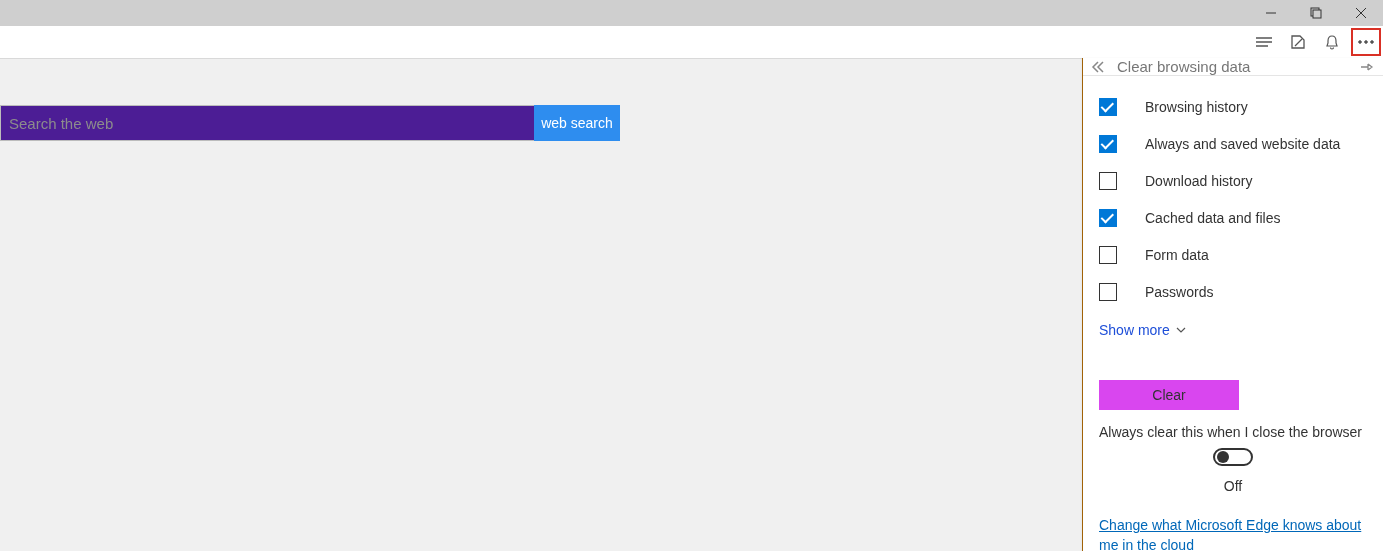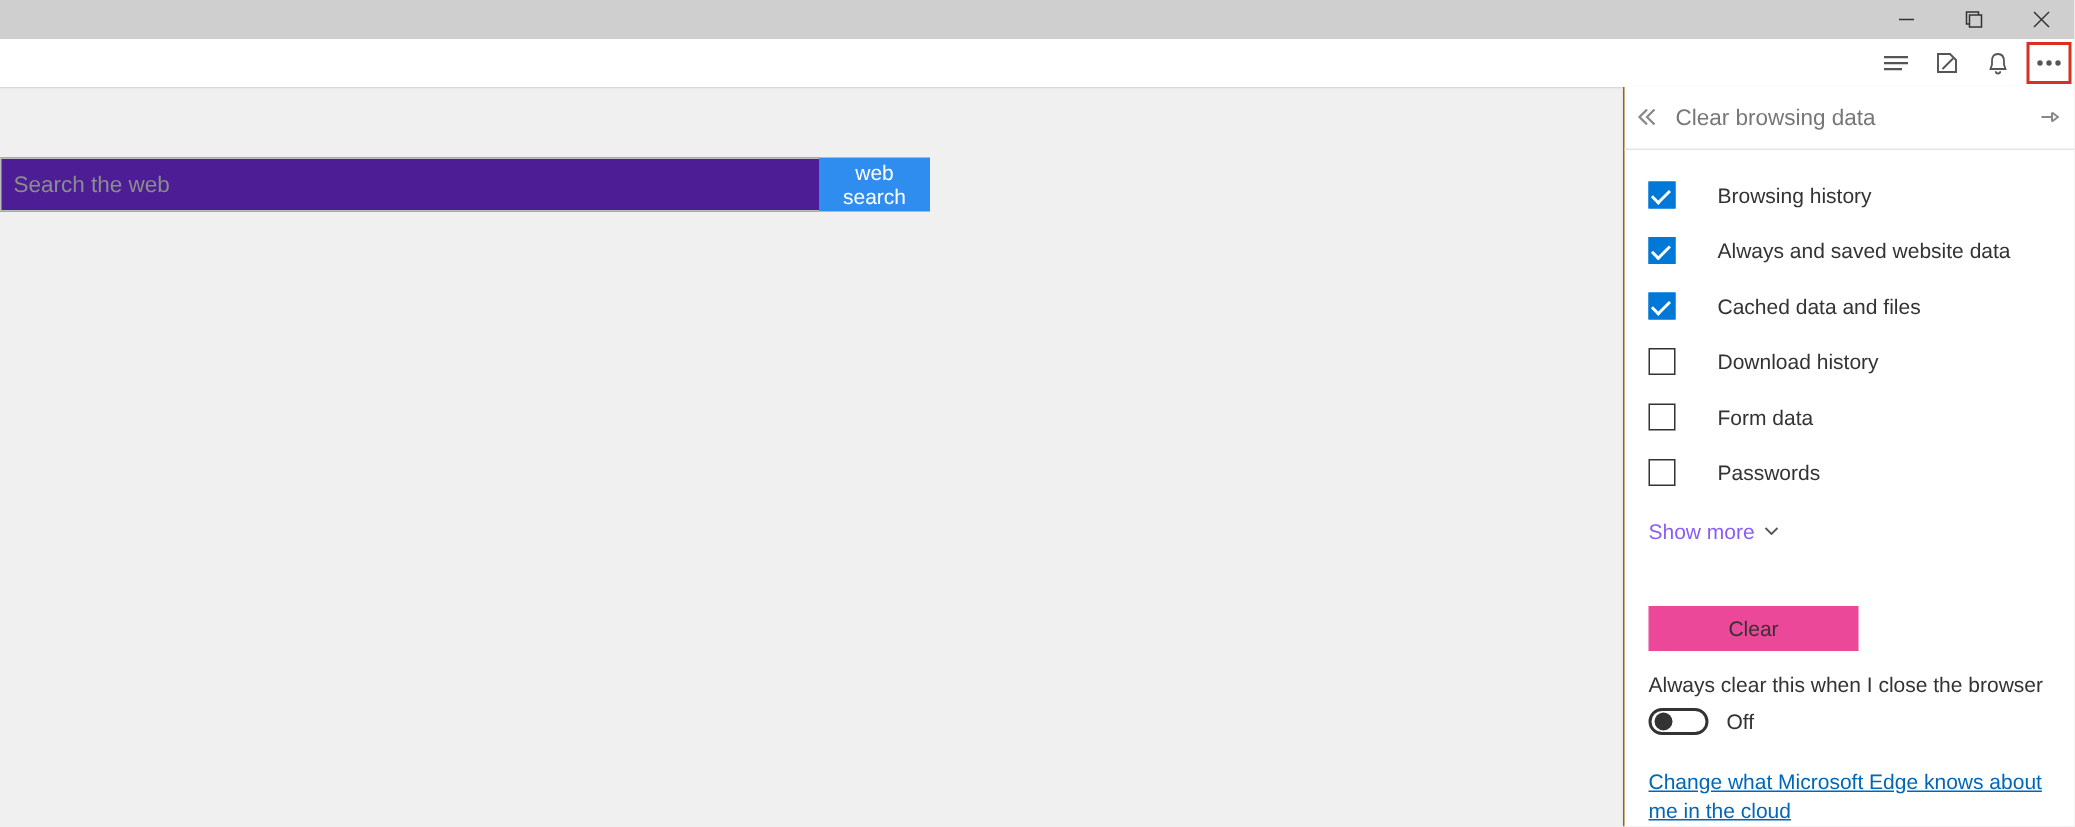--- a/index.html
+++ b/index.html
@@ -77,21 +77,21 @@
     border: 1px solid #bcbcbc;
     border-right: none;
     padding: 0 8px;
     font-size: 15px;
     color: #888;
     outline: none;
     background:#4c1d95;
   }
   .search-wrap input::placeholder { color:#8c8c8c; }
   .search-wrap button {
-    width: 74px;
+    width: 86px;
     border: none;
     background: #2e8def;
     color: #fff;
     font-size: 14px;
     cursor: pointer;
   }
 
   
   .panel {
     position: absolute;
@@ -150,47 +150,48 @@
     transform: rotate(-45deg) translateY(-1px);
   }
   .chkrow span { font-size:14px; color:#333; }
 
   .showmore {
     margin-top:12px;
     display:flex;
     align-items:center;
     gap:6px;
     font-size:14px;
-    color:#8b5cf6;
+    color:#1d4ed8;
     cursor:pointer;
   }
   .showmore svg { stroke:#555; }
 
   .clear-btn {
     margin-top:42px;
     width:140px;
     height:30px;
-    background:#ec4899;
+    background:#d946ef;
     border:none;
     font-size:14px;
     color:#333;
     cursor:pointer;
   }
 
   .always-label {
     margin-top:14px;
     font-size:14px;
     color:#333;
   }
 
   .toggle-row {
     margin-top:8px;
     display:flex;
     align-items:center;
     gap:12px;
+    flex-direction:column;
   }
   .toggle {
     width:40px; height:18px;
     border:2px solid #333;
     border-radius:11px;
     position:relative;
     box-sizing:border-box;
   }
   .toggle::after{
     content:"";
@@ -289,26 +290,26 @@
     <div id="chk-container">
         <div class="chkrow">
           <div class="box checked"></div>
           <span>Browsing history</span>
         </div>
         <div class="chkrow">
           <div class="box checked"></div>
           <span>Always and saved website data</span>
         </div>
         <div class="chkrow">
+          <div class="box"></div>
+          <span>Download history</span>
+        </div>
+        <div class="chkrow">
           <div class="box checked"></div>
           <span>Cached data and files</span>
-        </div>
-        <div class="chkrow">
-          <div class="box"></div>
-          <span>Download history</span>
         </div>
         <div class="chkrow">
           <div class="box"></div>
           <span>Form data</span>
         </div>
         <div class="chkrow">
           <div class="box"></div>
           <span>Passwords</span>
         </div>
       </div>

